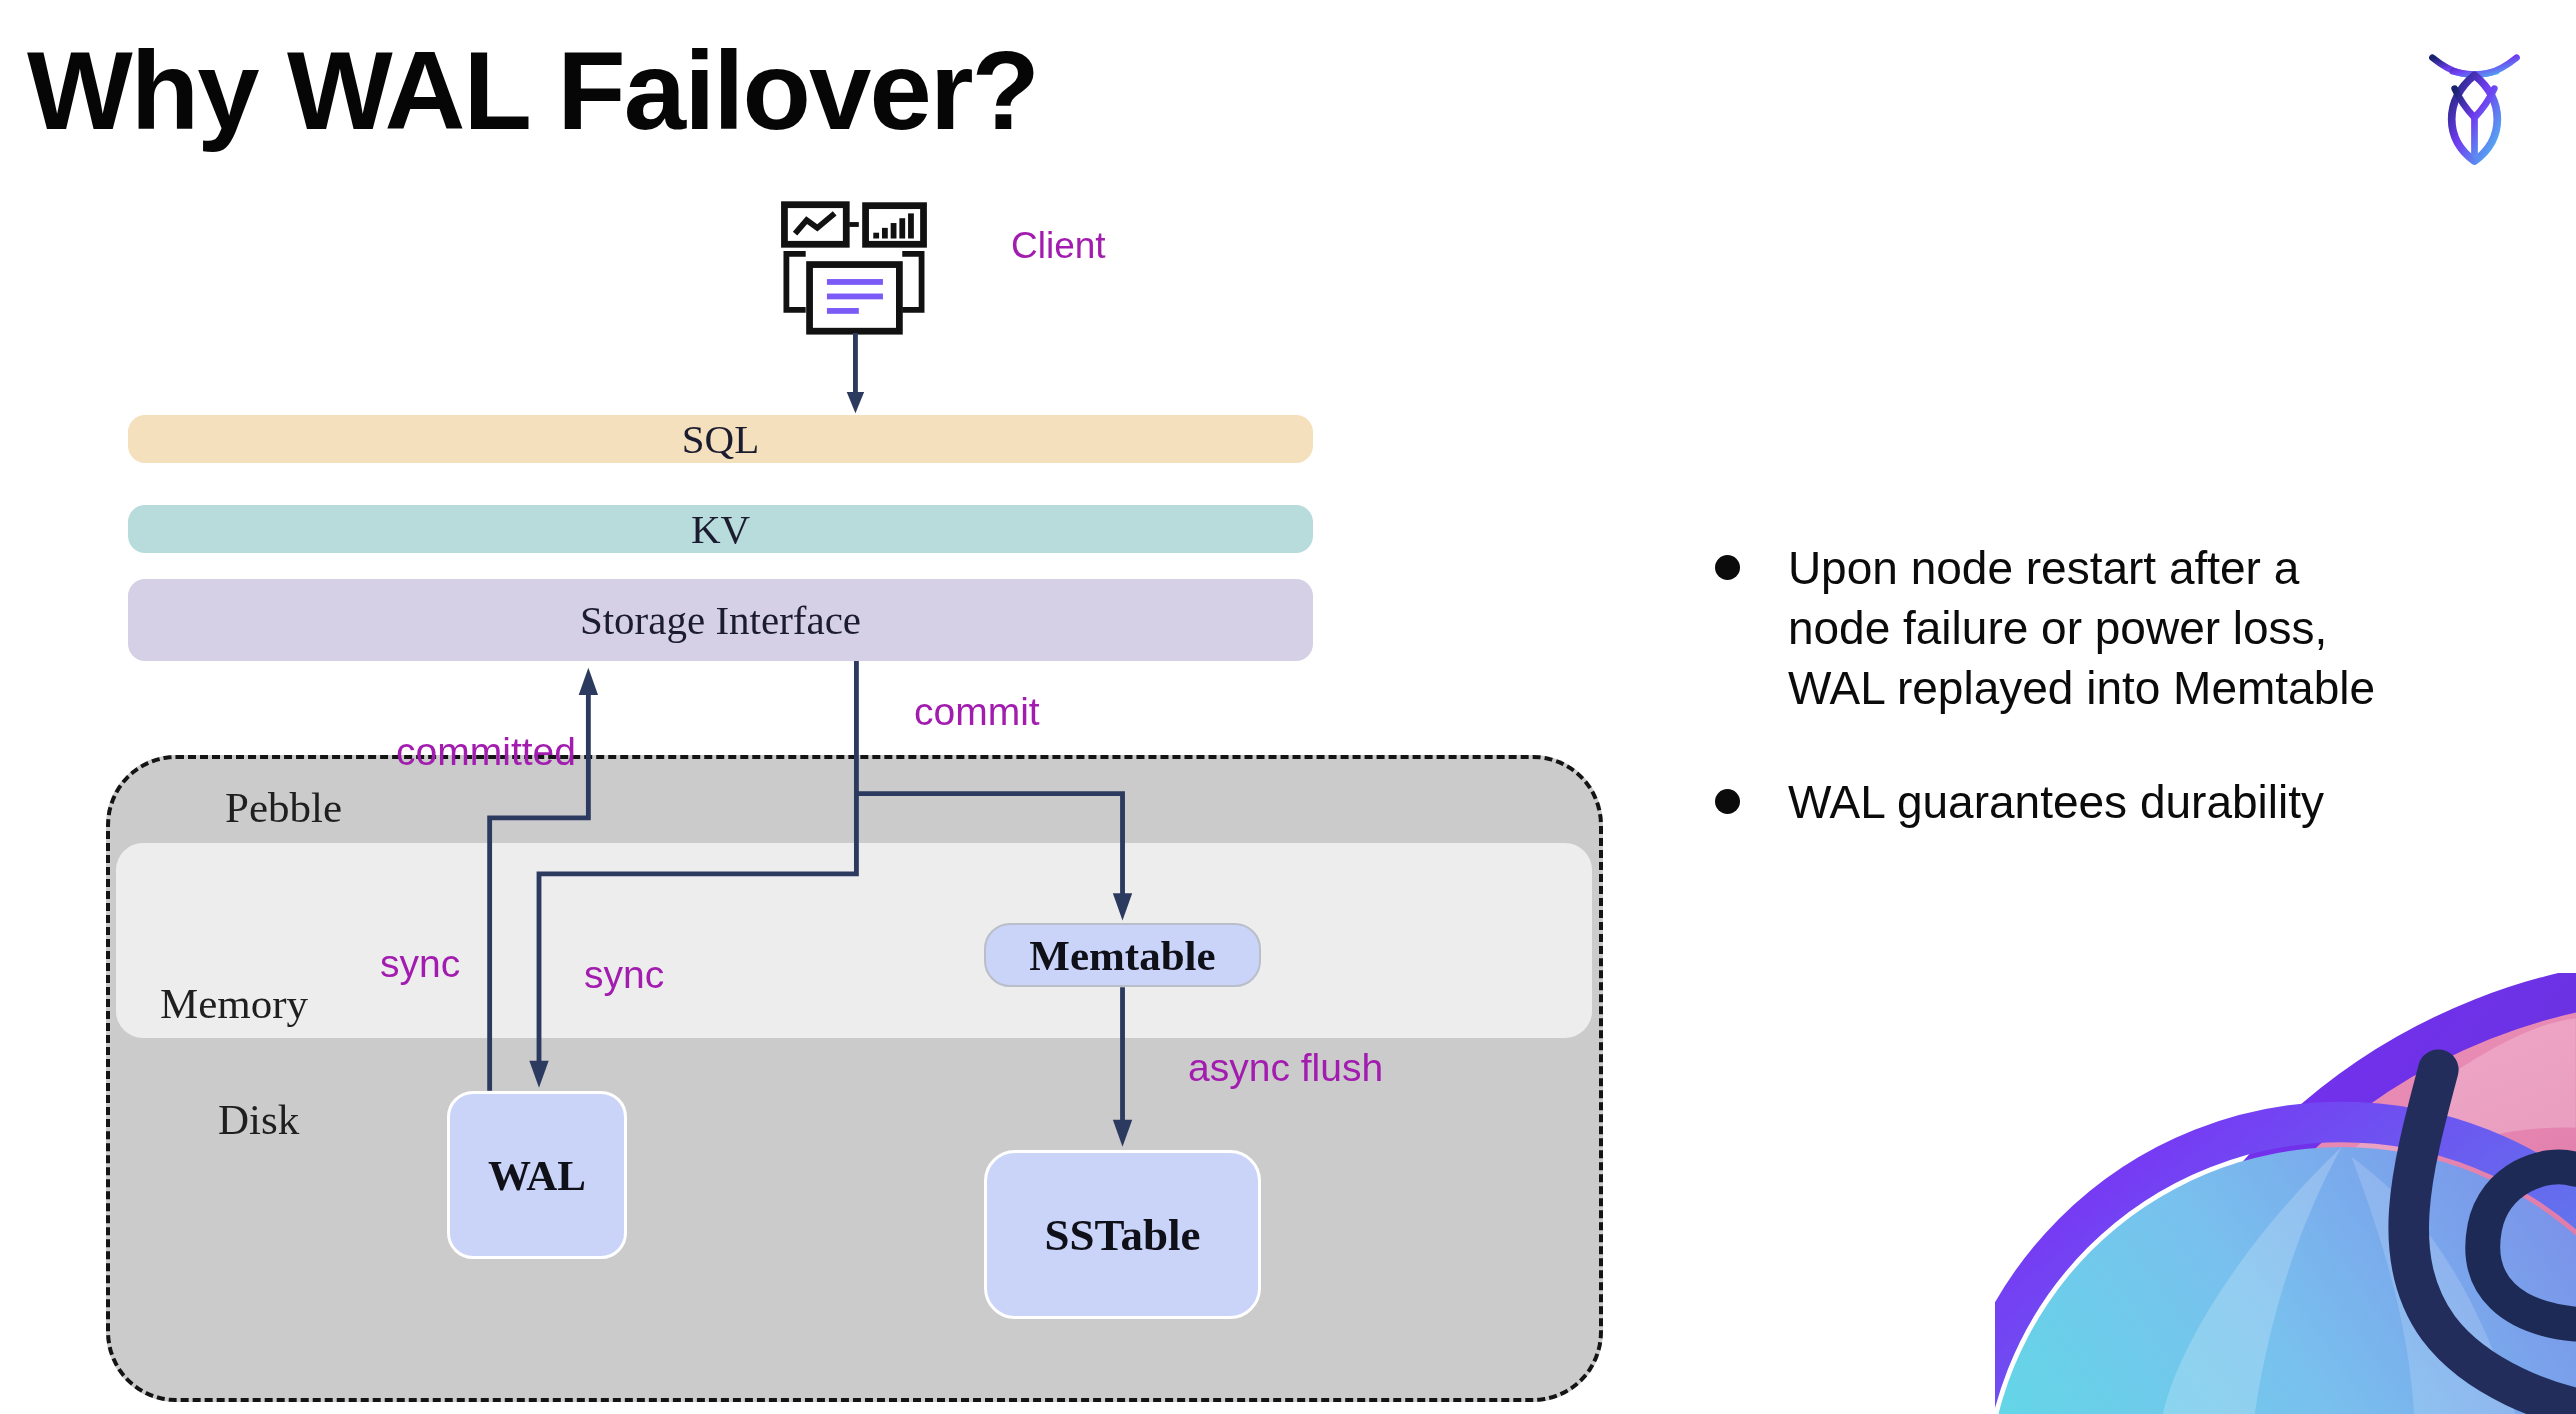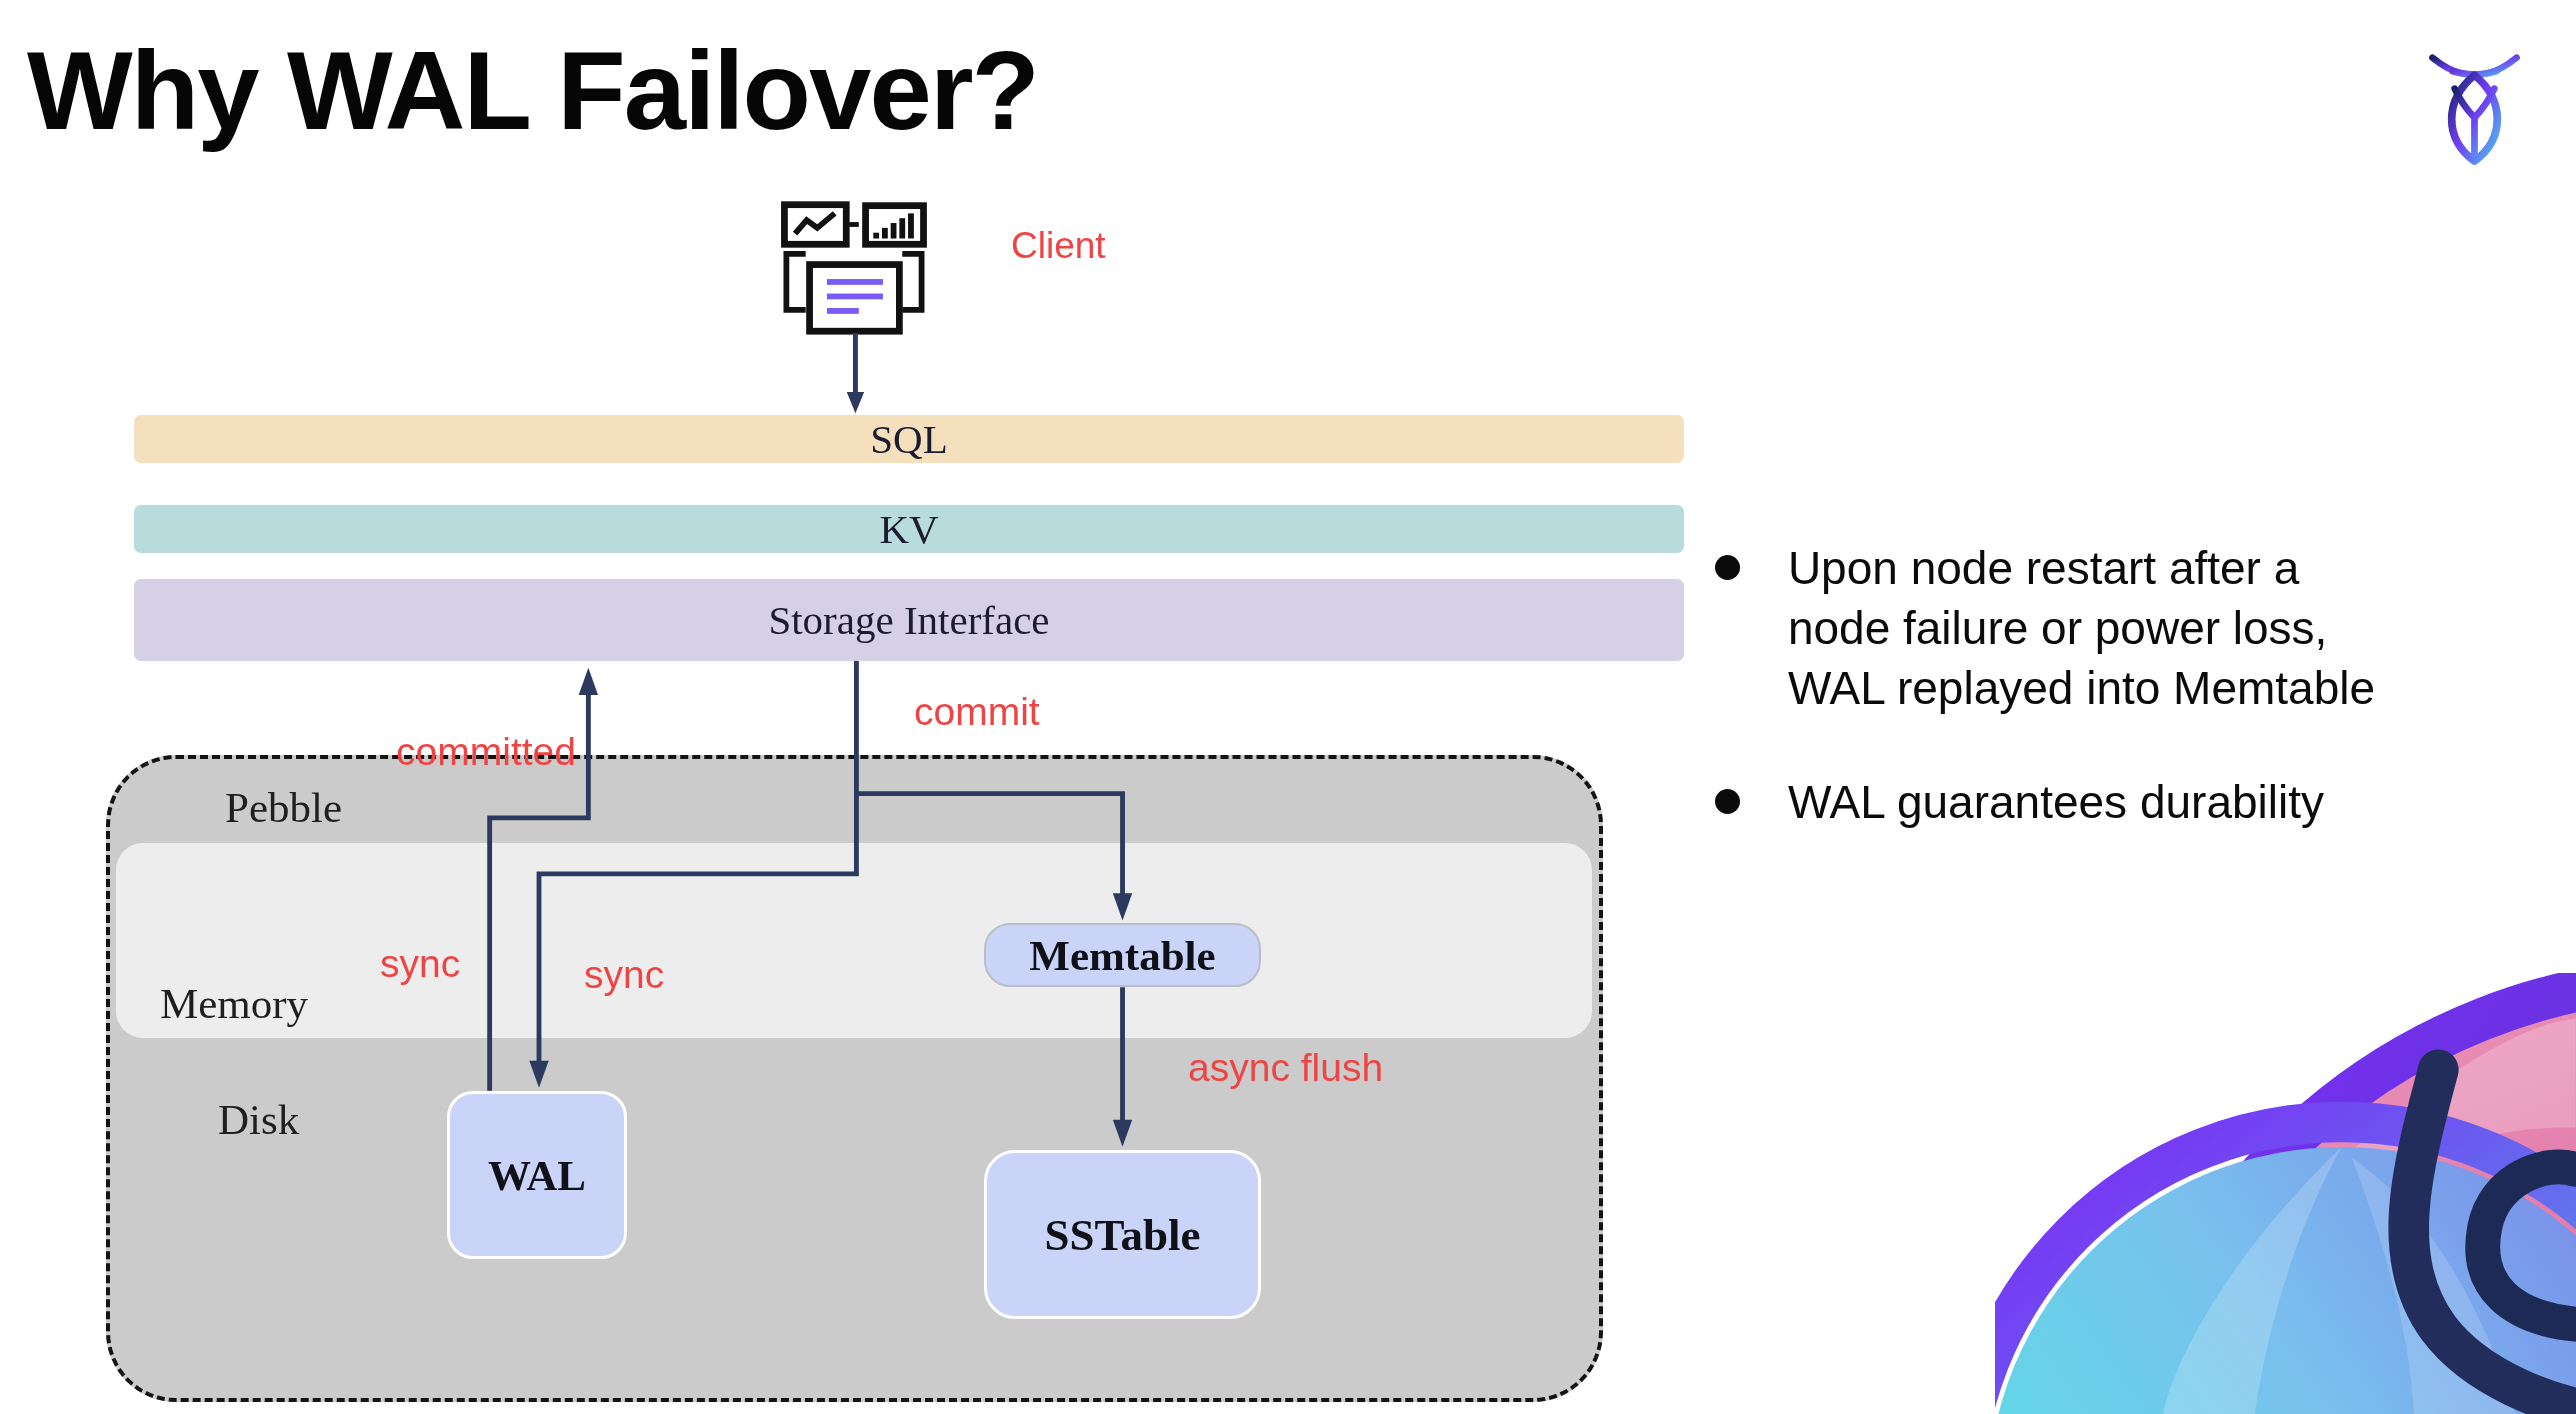--- a/index.html
+++ b/index.html
@@ -6,21 +6,21 @@
   #slide{
     position:relative;width:2576px;height:1415px;overflow:hidden;
     background:#ffffff;font-family:"Liberation Sans",sans-serif;color:#141414;
   }
   
   .title{
     position:absolute;left:27px;top:26px;width:1452px;
     font-size:112px;font-weight:bold;letter-spacing:-1.9px;color:#060606;
   }
   
-  .layer{position:absolute;left:134px;width:1550px;border-radius:7px;}
+  .layer{position:absolute;left:128px;width:1185px;border-radius:17px;}
   .layer .lbl{
     display:flex;align-items:center;justify-content:center;width:100%;height:100%;
     font-family:"Liberation Serif",serif;font-size:41px;color:#1c1c30;
   }
   .layer.sql{top:415px;height:48px;background:var(--sql-bar,#f5e0bd);}
   .layer.kv{top:505px;height:48px;background:var(--kv-bar,#b8dbdc);}
   .layer.storage{top:579px;height:82px;background:var(--storage-bar,#d5d0e5);}
   
   .pebble{
     position:absolute;left:106px;top:755px;width:1497px;height:647px;
@@ -40,21 +40,21 @@
   
   .node{
     position:absolute;box-sizing:border-box;background:var(--node-fill,#c9d4f8);
     display:flex;align-items:center;justify-content:center;
     font-family:"Liberation Serif",serif;font-weight:bold;font-size:43px;color:#101018;
   }
   .node.wal{left:447px;top:1091px;width:180px;height:168px;border:3.9px solid #ffffff;border-radius:26px;}
   .node.memtable{left:984px;top:923px;width:277px;height:64px;border:2.9px solid var(--memtable-border,#b9bec8);border-radius:26px;}
   .node.sstable{left:984px;top:1150px;width:277px;height:169px;border:3.9px solid #ffffff;border-radius:31px;font-size:45px;align-items:center;}
   
-  .edgelabel{position:absolute;font-size:39px;color:#ef4444;line-height:1.1;}
+  .edgelabel{position:absolute;font-size:39px;color:#a21caf;line-height:1.1;}
   .el-committed{left:387px;top:731px;width:189px;text-align:right;}
   .el-commit{left:914px;top:691px;}
   .el-sync1{left:380px;top:943px;}
   .el-sync2{left:584px;top:954px;}
   .el-async{left:1188px;top:1047px;}
   .el-client{left:1011px;top:226px;font-size:37px;}
   
   svg{display:block;}
   .overlay{position:absolute;left:0;top:0;pointer-events:none;}
   .arrowline{stroke:var(--arrow,#2b3a5e);stroke-width:5;fill:none;}

